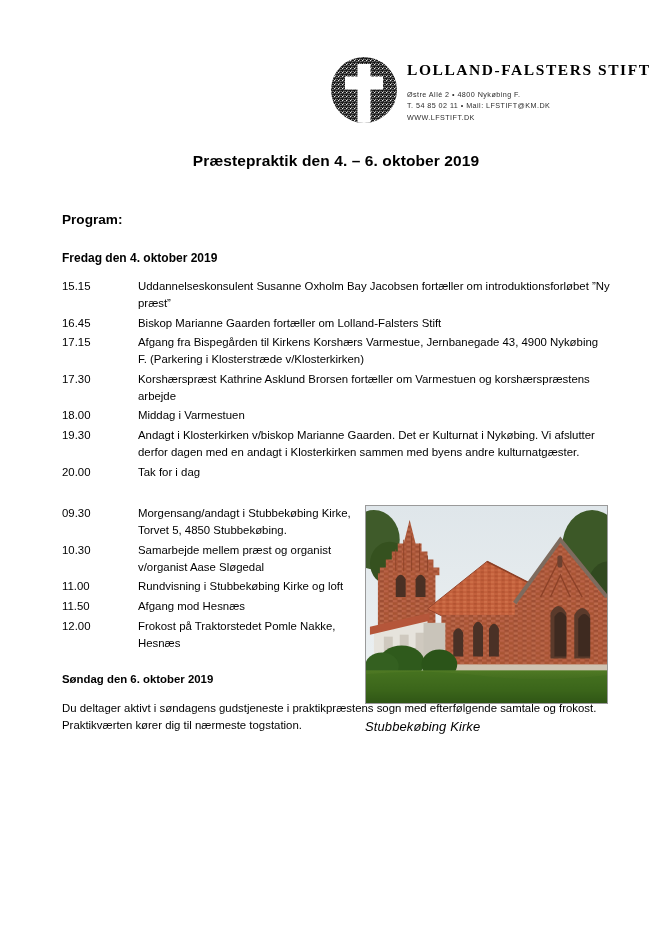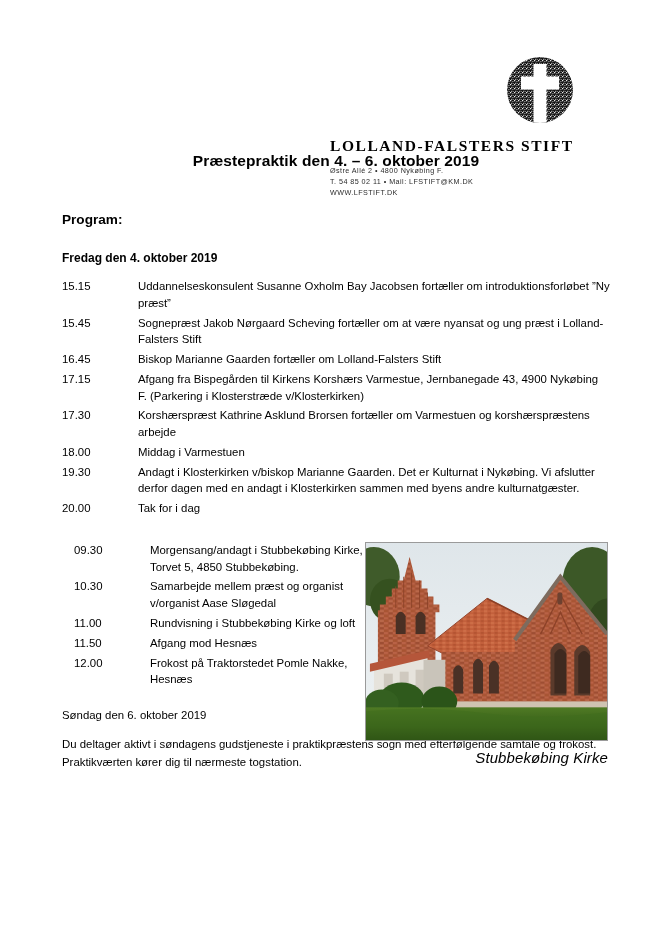--- a/index.html
+++ b/index.html
@@ -23,23 +23,22 @@
     background: #ffffff;
     box-sizing: border-box;
   }
 
   
   .letterhead {
     position: absolute;
     left: 330px;
     top: 56px;
     display: flex;
-    align-items: flex-end;
+    align-items: center;
     gap: 9px;
-    flex-direction: column;
   }
   .logo-mark {
     width: 68px;
     height: 68px;
     flex: 0 0 68px;
     position: relative;
   }
   .logo-mark svg { display: block; }
   .letterhead-text {
     padding-top: 4px;
@@ -106,51 +105,51 @@
     padding: 0 0 3px 0;
   }
   td.time {
     width: 76px;
     white-space: nowrap;
   }
   td.desc { padding-right: 2px; }
 
   
   .sat-wrap { position: relative; }
-  table.schedule.narrow { width: 300px; margin-left: 12px; }
+  table.schedule.narrow { width: 300px; }
   table.schedule.narrow td.desc { width: 224px; }
 
   
   .photo-block {
     position: absolute;
     left: 303px;
     top: 0px;
     width: 243px;
   }
   .photo {
     width: 243px;
     height: 199px;
     border: 1px solid #9a9a9a;
     box-sizing: border-box;
     display: block;
     overflow: hidden;
     background: #cfd8dd;
   }
   .photo svg { display: block; width: 100%; height: 100%; }
   .photo-caption {
-    text-align: right;
+    text-align: left;
     font-style: italic;
-    font-size: 15px;
-    margin-top: 8px;
+    font-size: 13px;
+    margin-top: 15px;
     letter-spacing: 0.1px;
   }
 
   .sunday-head {
     font-size: 11.4px;
-    font-weight: normal;
+    font-weight: bold;
     margin-top: 18px;
     margin-bottom: 15px;
   }
   .sunday-body {
     font-size: 11.4px;
     line-height: 1.55;
     width: 548px;
   }
   .spacer-22 { height: 22px; }
 </style>
@@ -195,24 +194,20 @@
   <div class="content">
 
     <div class="program-head">Program:</div>
 
     <div class="day-head">Fredag den 4. oktober 2019</div>
     <table class="schedule">
       <tbody>
         <tr>
           <td class="time">15.15</td>
           <td class="desc">Uddannelseskonsulent Susanne Oxholm Bay Jacobsen fortæller om introduktionsforløbet ”Ny præst”</td>
-        </tr>
-        <tr>
-          <td class="time">15.45</td>
-          <td class="desc">Sognepræst Jakob Nørgaard Scheving fortæller om at være nyansat og ung præst i Lolland-Falsters Stift</td>
         </tr>
         <tr>
           <td class="time">16.45</td>
           <td class="desc">Biskop Marianne Gaarden fortæller om Lolland-Falsters Stift</td>
         </tr>
         <tr>
           <td class="time">17.15</td>
           <td class="desc">Afgang fra Bispegården til Kirkens Korshærs Varmestue, Jernbanegade 43, 4900 Nykøbing F. (Parkering i Klosterstræde v/Klosterkirken)</td>
         </tr>
         <tr>

